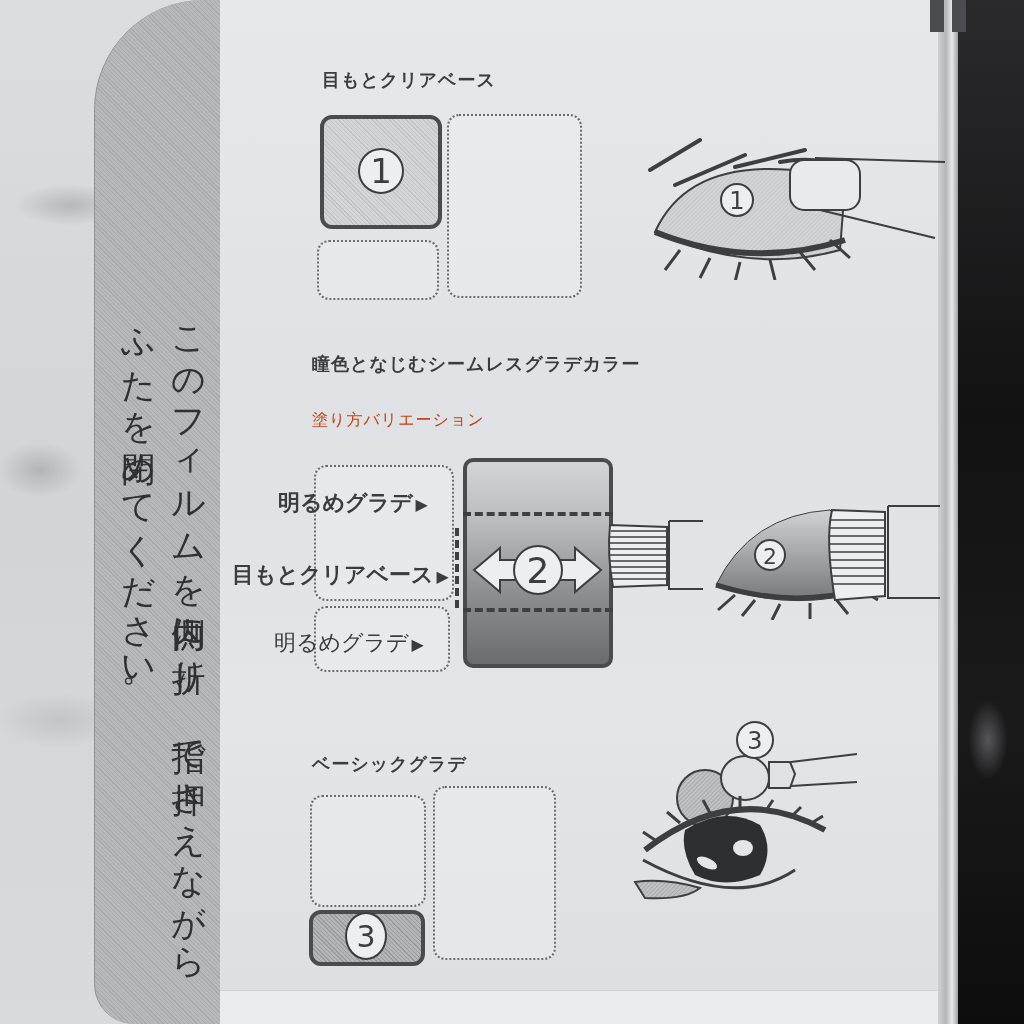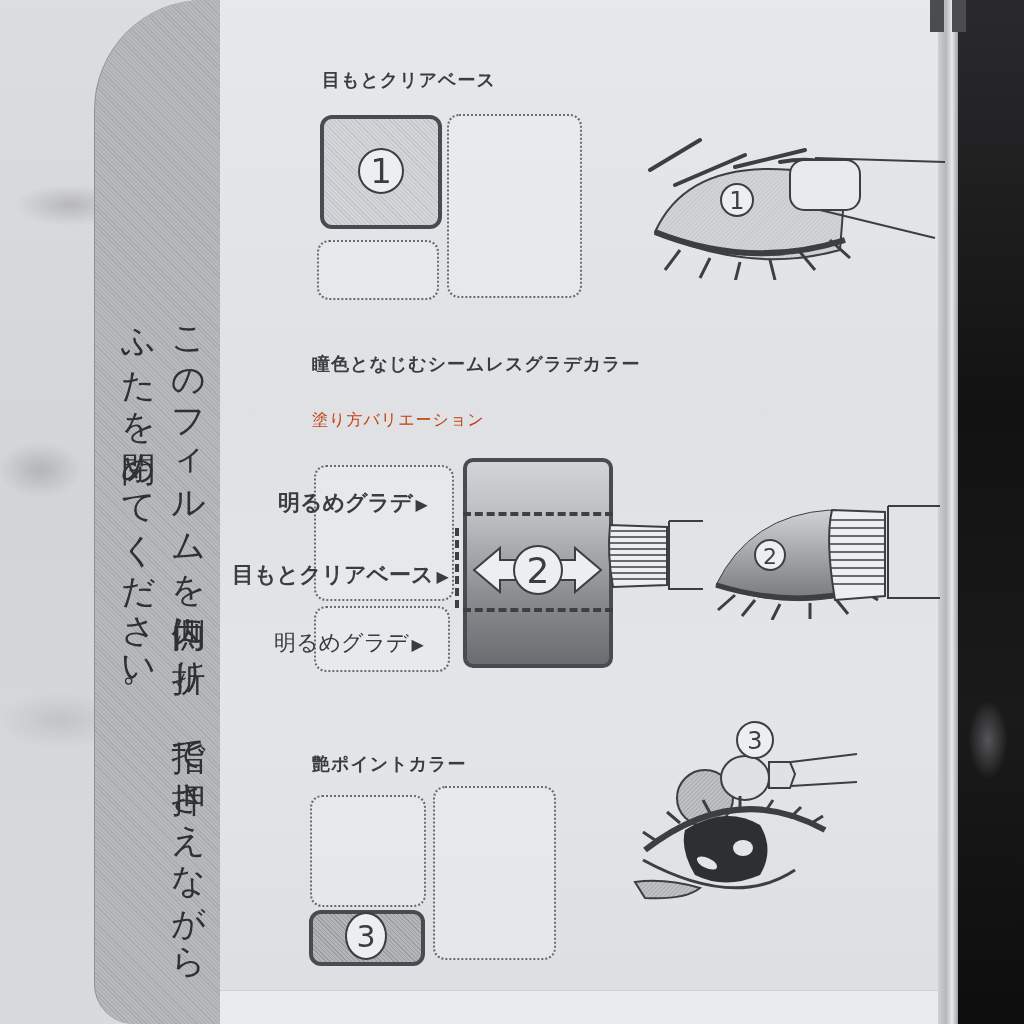--- a/index.html
+++ b/index.html
@@ -180,21 +180,21 @@
     <line x1="119" y1="44" x2="175" y2="44"></line>
       <line x1="119" y1="52" x2="175" y2="52"></line>
       <line x1="120" y1="60" x2="175" y2="60"></line>
     <line x1="121" y1="68" x2="175" y2="68"></line>
       <line x1="122" y1="76" x2="175" y2="76"></line>
       <line x1="123" y1="84" x2="175" y2="84"></line>
   </g>
   <path d="M178 6 L230 6 M178 6 L178 98 L230 98" stroke="#3d3e42" stroke-width="2" fill="none"></path>
 </svg>
 
-<div class="heading" style="left:312px; top:752px;">艶ポイントカラー</div>
+<div class="heading" style="left:312px; top:752px;">ベーシックグラデ</div>
 <div class="pan dotted" style="left:310px; top:795px; width:116px; height:112px;"></div>
 <div class="pan dotted" style="left:433px; top:786px; width:123px; height:174px;"></div>
 <div class="pan solid dark" style="left:309px; top:910px; width:116px; height:56px;"></div>
 <div class="circ-num" style="left:345px; top:912px; width:42px; height:48px; font-size:30px;">3</div>
 
 <svg style="position:absolute; left:625px; top:710px;" width="240" height="200" viewBox="0 0 240 200">
   <defs>
     <pattern id="hatch3" width="3" height="3" patternUnits="userSpaceOnUse" patternTransform="rotate(45)">
       <rect width="3" height="3" fill="#c0c2c6"></rect>
         <line x1="0" y1="0" x2="0" y2="3" stroke="#8e9094" stroke-width="1"></line>

